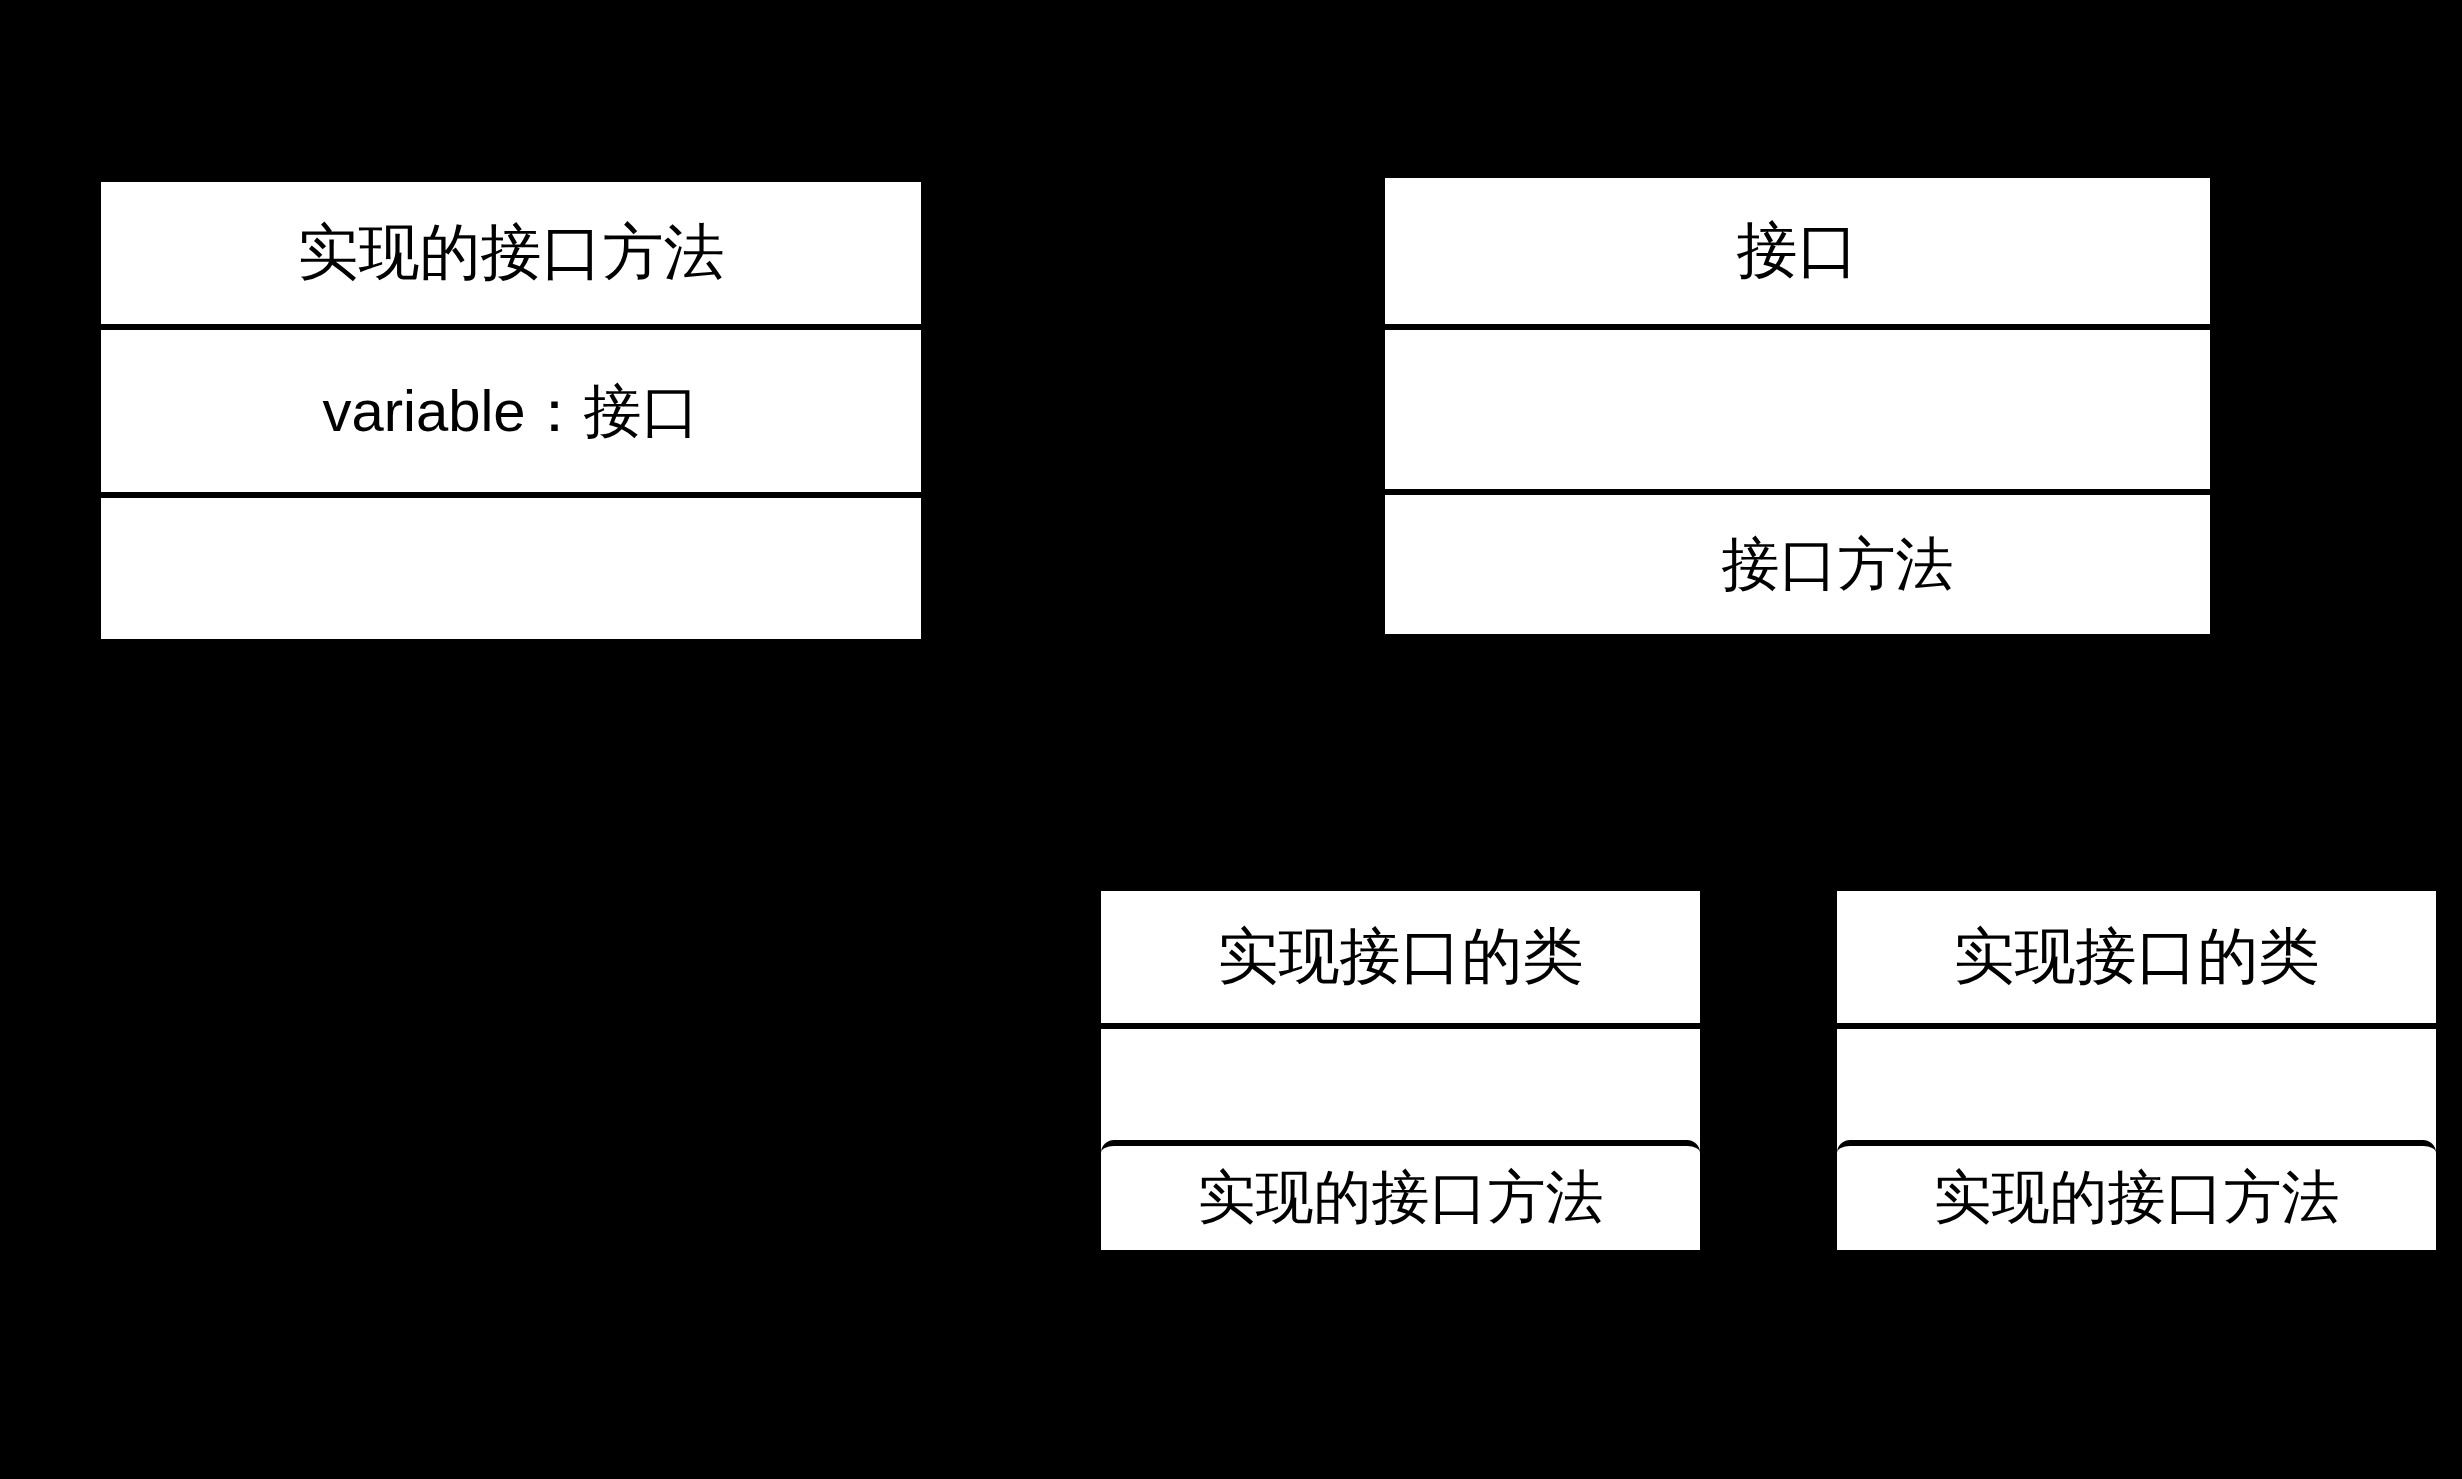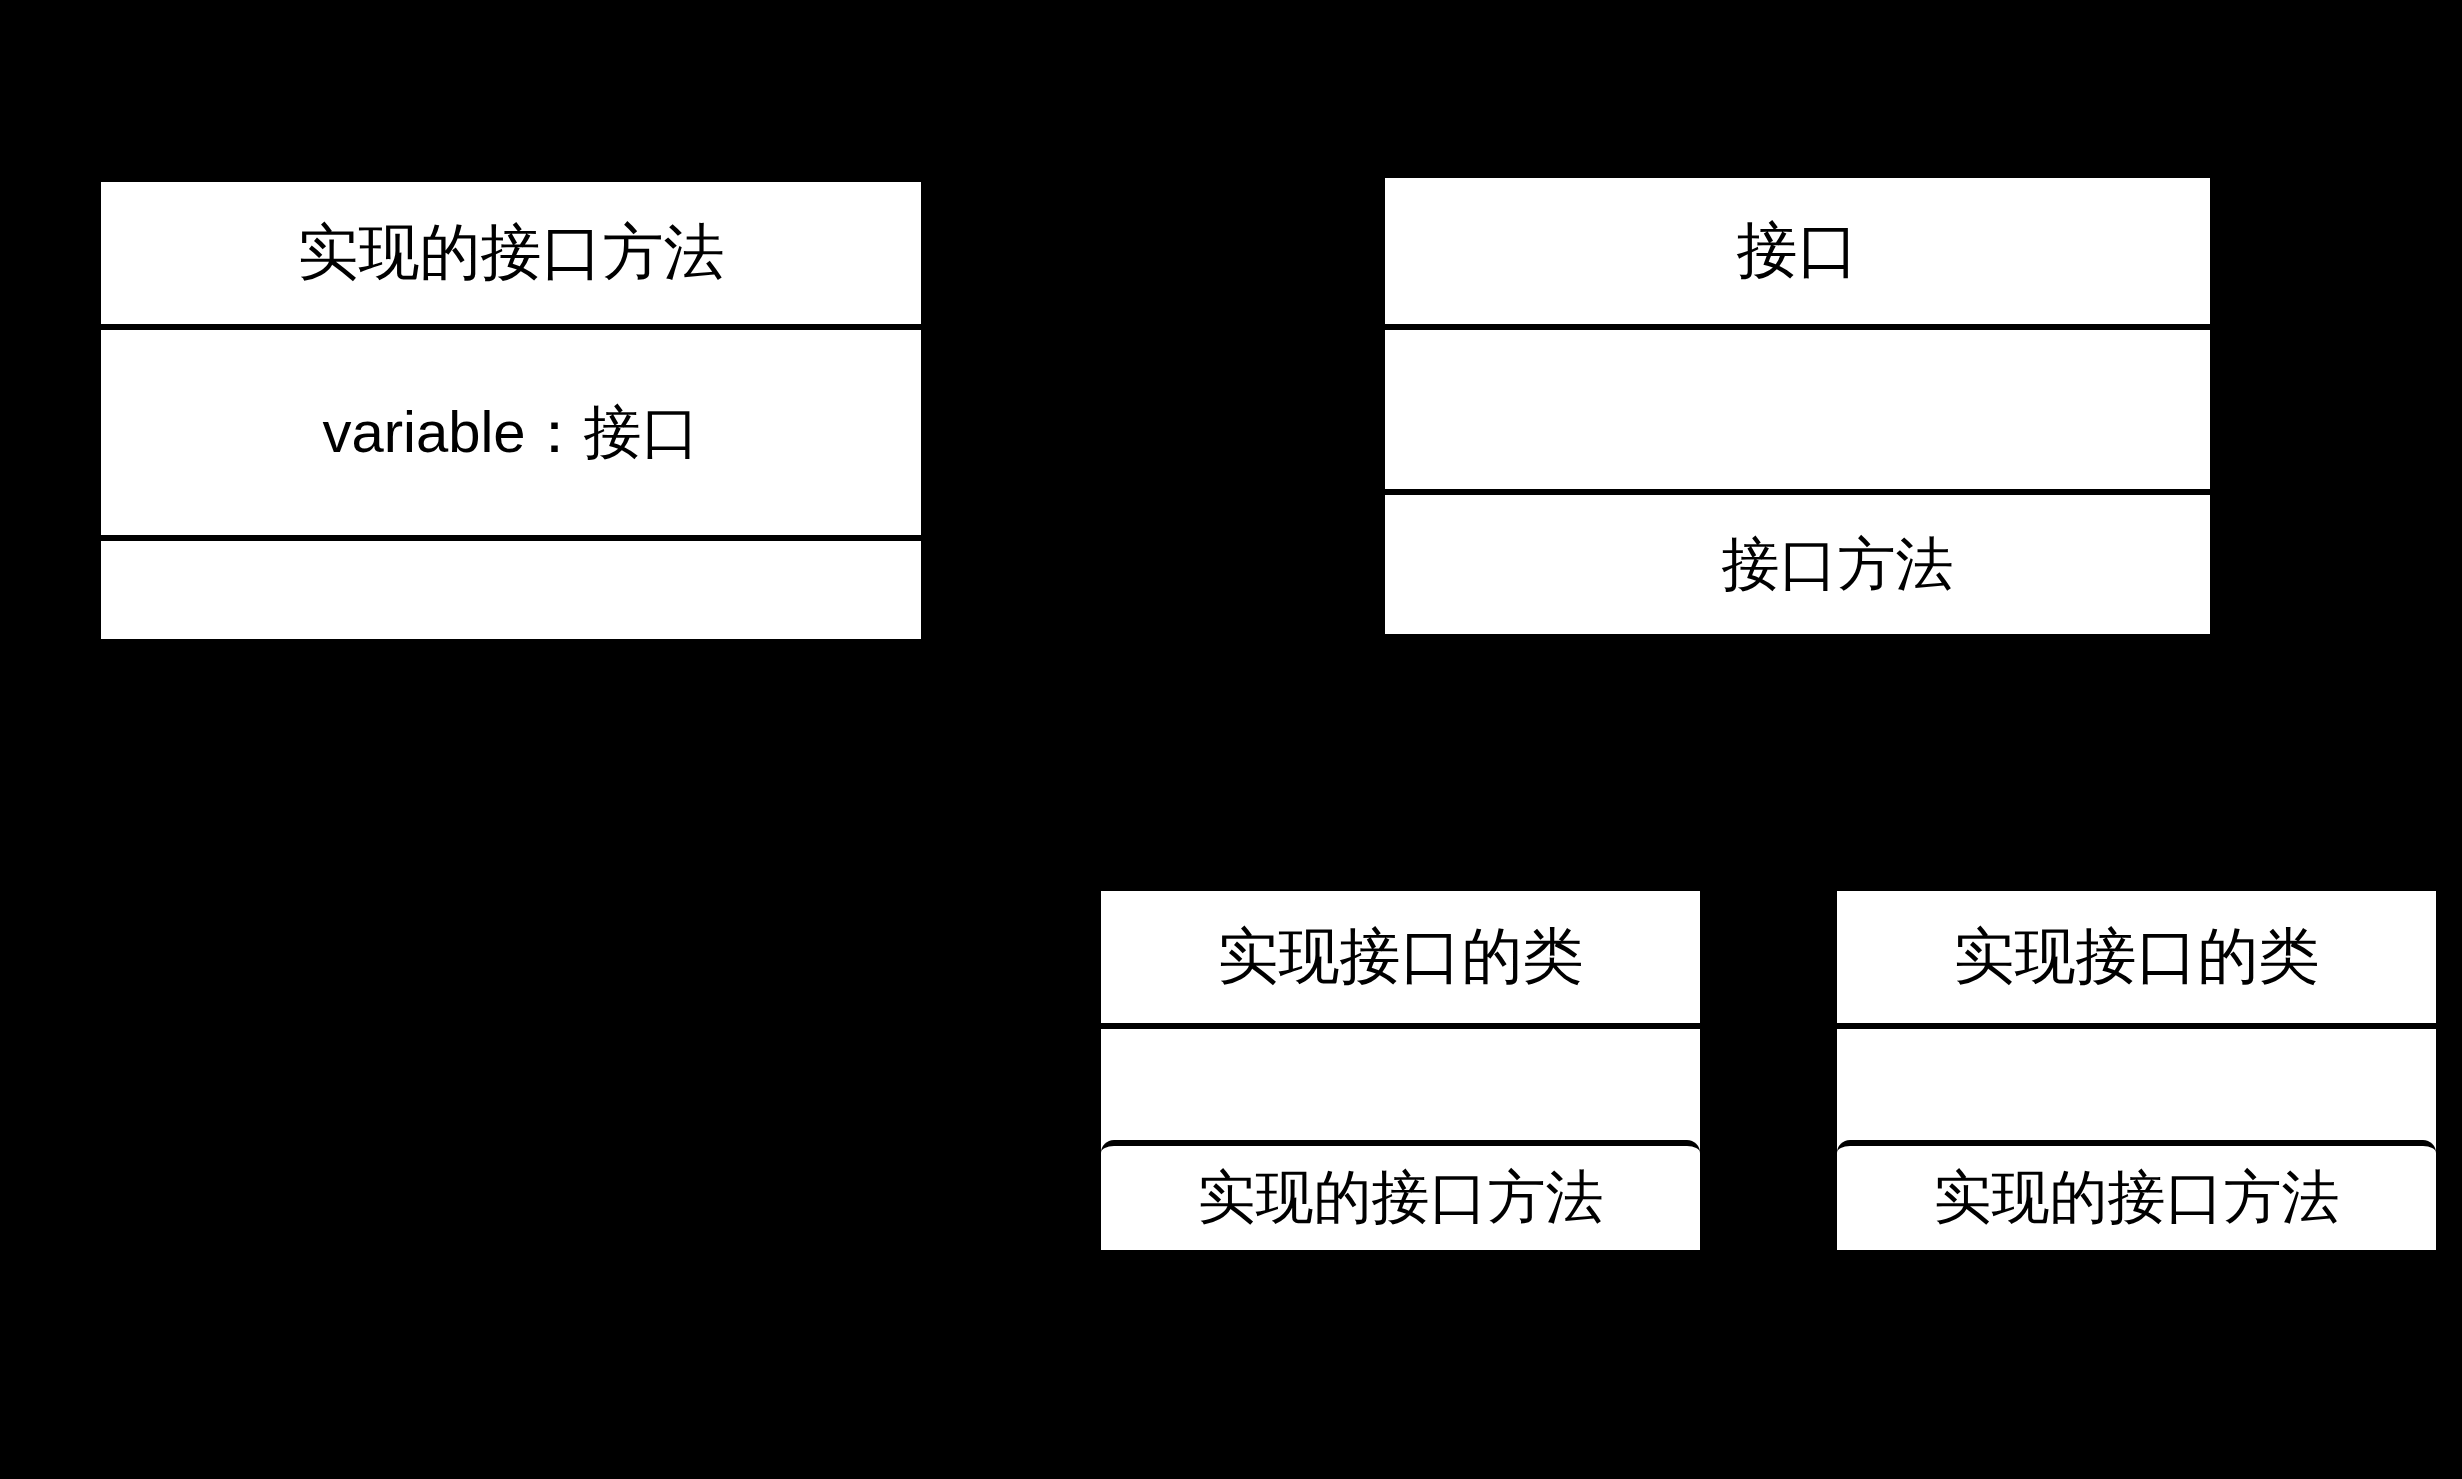--- a/index.html
+++ b/index.html
@@ -52,21 +52,21 @@
     font-family: "Liberation Serif", "DejaVu Serif", serif;
   }
   .empty-cell { }
 
   
   #box-client {
     left: 95px;  top: 176px;
     width: 832px; height: 469px;
   }
   #box-client .c-title  { height: 142px; }
-  #box-client .c-fields { height: 211px; text-align: center; }
+  #box-client .c-fields { height: 168px; text-align: center; }
   #box-client .c-methods{ flex: 1; }
 
   #box-interface {
     left: 1379px; top: 172px;
     width: 837px; height: 468px;
   }
   #box-interface .c-title  { height: 146px; }
   #box-interface .c-fields { height: 165px; }
   #box-interface .c-methods{ flex: 1; }
 

